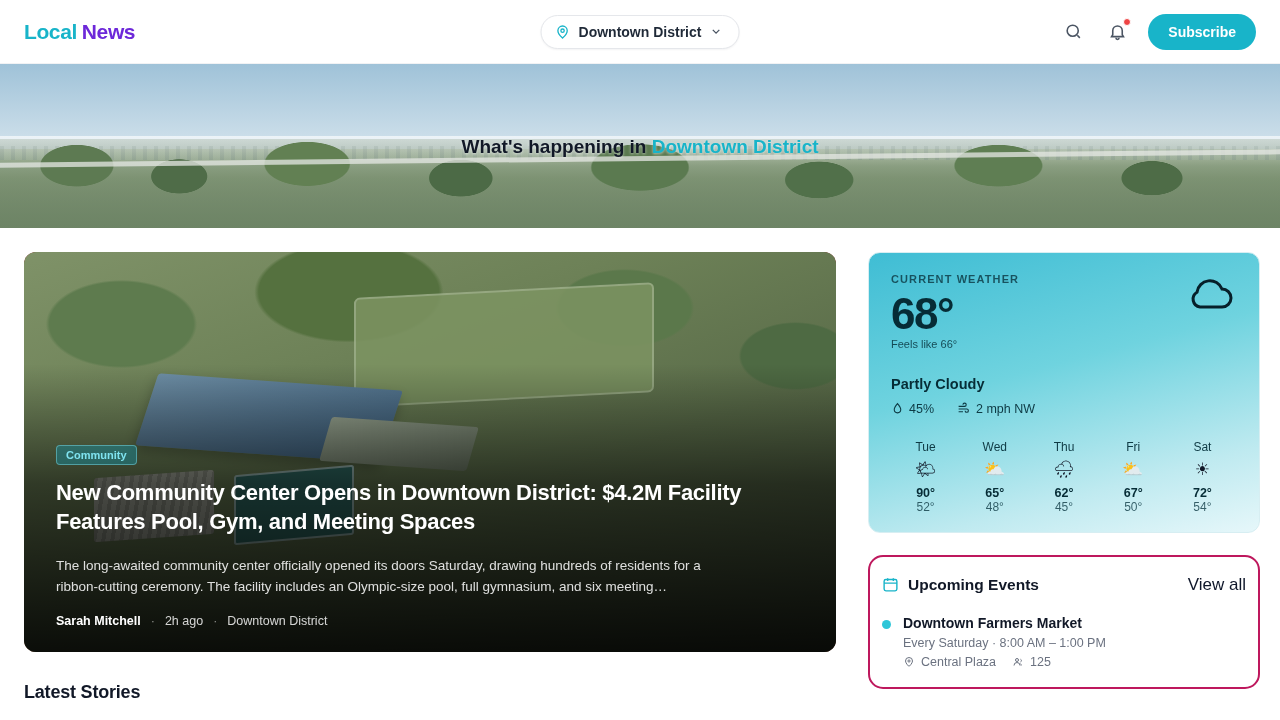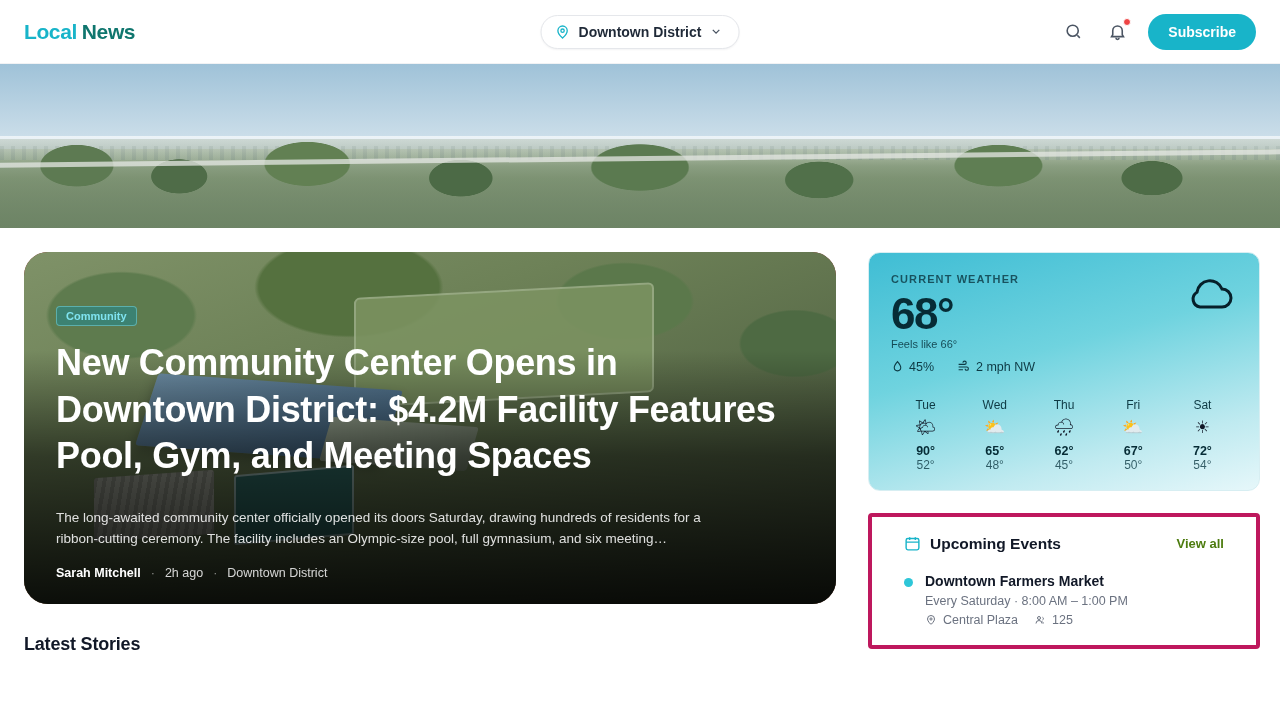--- a/index.html
+++ b/index.html
@@ -22,21 +22,21 @@
     border-bottom: 1px solid #f1f2f4;
   }
   .brand {
     font-size: 21px;
     font-weight: 700;
     letter-spacing: -0.4px;
     display: flex;
     gap: 5px;
   }
   .brand .b1 { color: #18b4c9; }
-  .brand .b2 { color: #0f766e; }
+  .brand .b2 { color: #6d28d9; }
 
   .locpicker {
     position: absolute;
     left: 50%;
     transform: translateX(-50%);
     display: flex;
     align-items: center;
     gap: 8px;
     background: #fff;
     border: 1px solid #e5e7eb;
@@ -137,22 +137,22 @@
     display: flex;
     gap: 32px;
     padding: 24px;
   }
   .col-main { width: 812px; flex: 0 0 812px; }
   .col-side { width: 392px; flex: 0 0 392px; }
 
   
   .feature {
     position: relative;
-    height: 352px;
-    border-radius: 24px;
+    height: 400px;
+    border-radius: 12px;
     overflow: hidden;
     background: #7f1d1d;
     cursor: pointer;
   }
   .feature-photo {
     position: absolute; inset: 0;
     background:
       radial-gradient(ellipse 120px 70px at 12% 18%, #5e7b4e 0 60%, transparent 63%),
       radial-gradient(ellipse 150px 80px at 40% 10%, #55713f 0 60%, transparent 63%),
       radial-gradient(ellipse 110px 62px at 74% 14%, #5b784b 0 60%, transparent 63%),
@@ -218,25 +218,25 @@
     font-weight: 700;
     color: #7fe3f0;
     background: rgba(20,140,160,.45);
     border: 1px solid rgba(130,230,245,.45);
     padding: 3px 9px;
     border-radius: 4px;
     margin-bottom: 14px;
   }
   .feature-title {
     color: #ffffff;
-    font-size: 36px;
+    font-size: 22px;
     line-height: 1.3;
     font-weight: 700;
     letter-spacing: -0.3px;
-    margin-bottom: 28px;
+    margin-bottom: 20px;
   }
   .feature-dek {
     color: rgba(255,255,255,.86);
     font-size: 13.5px;
     line-height: 1.55;
     max-width: 690px;
     margin-bottom: 16px;
   }
   .feature-meta {
     display: flex;
@@ -314,40 +314,40 @@
     text-align: center;
   }
   .fday .d { font-size: 12px; color: #0e3a44; margin-bottom: 6px; }
   .fday .g { font-size: 17px; line-height: 1.2; }
   .fday .hi { font-size: 12.5px; font-weight: 700; color: #062c36; margin-top: 5px; }
   .fday .lo { font-size: 12px; color: #0e3a44; opacity: .8; }
 
   
   .events {
     margin-top: 22px;
-    border: 4px solid #be185d;
-    border-radius: 4px;
-    padding: 18px 32px;
+    border: 2px solid #be185d;
+    border-radius: 15px;
+    padding: 18px 12px;
     background: #fff;
   }
   .events-head {
     display: flex;
     align-items: center;
     gap: 9px;
   }
   .events-title {
     font-size: 15.5px;
     font-weight: 700;
     color: #111827;
   }
   .viewall {
     margin-left: auto;
-    font-size: 13px;
-    color: #4d7c0f;
-    font-weight: 700;
+    font-size: 17px;
+    color: #0f172a;
+    font-weight: 400;
     cursor: pointer;
   }
   .event-row {
     display: flex;
     gap: 12px;
     margin-top: 20px;
   }
   .bullet {
     width: 9px; height: 9px;
     border-radius: 50%;
@@ -417,20 +417,23 @@
     <button class="subscribe">Subscribe</button>
   </div>
 </div>
 
 <div class="hero-band">
   <div class="sky"></div>
   <div class="cityline"></div>
   <div class="haze"></div>
   <div class="treeline"></div>
   <div class="road"></div>
+  <div class="hero-title">
+    <span>What's happening in </span><span class="accent">Downtown District</span>
+  </div>
 </div>
 
 <div class="page">
 
   <div class="col-main">
 
     <div class="feature">
       <div class="feature-photo">
         <div class="field"></div>
         <div class="bld-roof"></div>
@@ -460,20 +463,21 @@
 
     <div class="weather">
       <div class="wx-cloud">
         <svg width="52" height="38" viewBox="0 0 52 38" fill="none" stroke="currentColor" stroke-width="3">
           <path d="M15 32h22a9 9 0 000-18 13 13 0 00-25 3.2A8 8 0 0015 32z" fill="none"></path>
         </svg>
       </div>
       <div class="wx-label">CURRENT WEATHER</div>
       <div class="wx-temp">68°</div>
       <div class="wx-feels">Feels like 66°</div>
+      <div class="wx-cond">Partly Cloudy</div>
       <div class="wx-stats">
         <span class="wx-stat">
           <span>
             <svg width="13" height="13" viewBox="0 0 24 24" fill="none" stroke="#0d3a44" stroke-width="2">
               <path d="M12 3s6 7 6 11a6 6 0 11-12 0c0-4 6-11 6-11z"></path>
             </svg>
           </span>
           <span>45%</span>
         </span>
         <span class="wx-stat">

